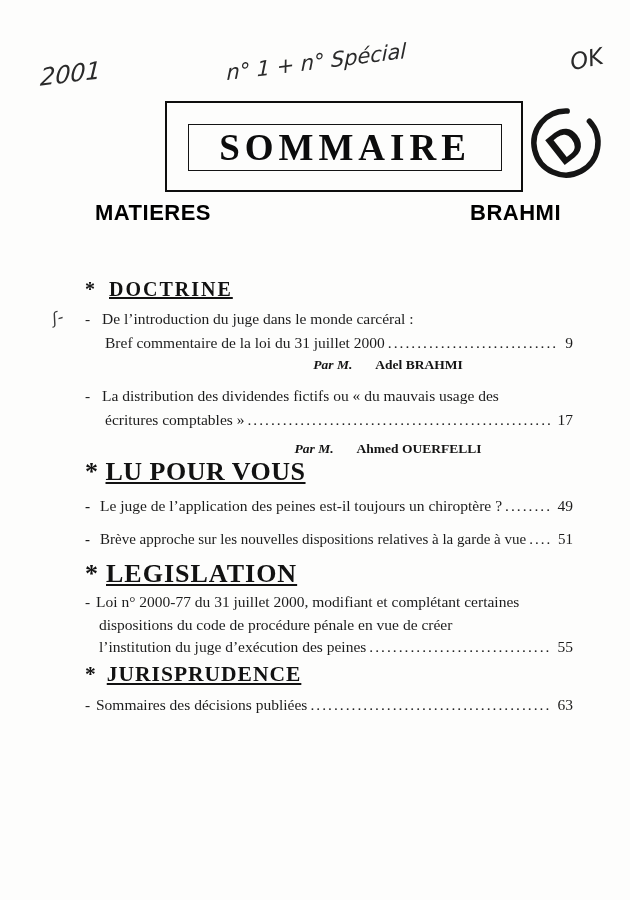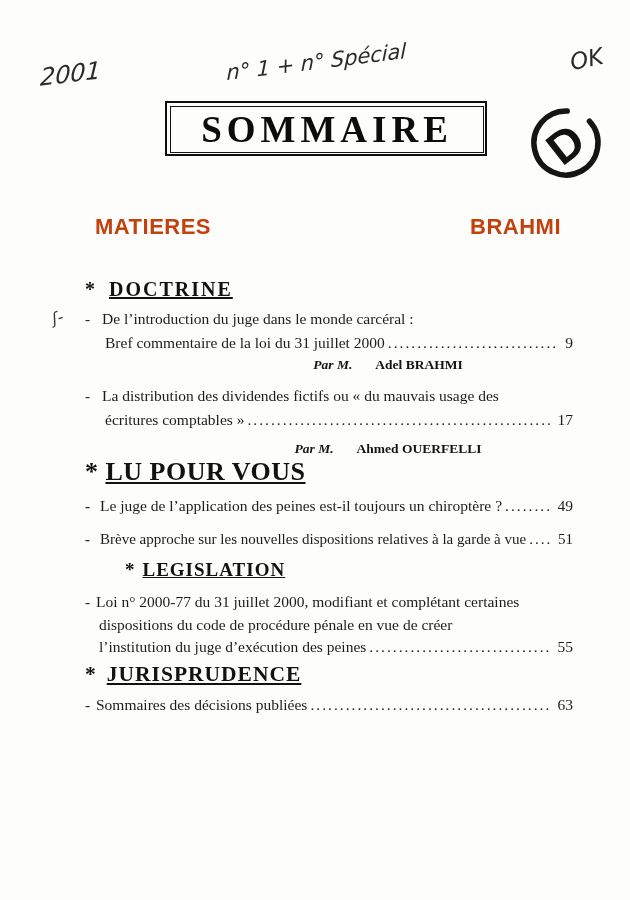--- a/index.html
+++ b/index.html
@@ -13,50 +13,50 @@
     position:absolute; font-family:"DejaVu Sans", sans-serif;
     font-style:italic; color:#2a2a2a; white-space:nowrap;
   }
   .hw-year  { left:40px; top:60px; font-size:24px; transform:rotate(-7deg) skewX(-10deg); }
   .hw-issue { left:226px; top:50px; font-size:21px; transform:rotate(-7deg) skewX(-8deg); }
   .hw-ok    { left:570px; top:46px; font-size:23px; transform:rotate(-12deg); }
   .hw-mark  { left:52px; top:308px; font-size:16px; transform:rotate(-14deg); color:#3a3a3a; }
   
   .title-box {
     position:absolute; left:165px; top:101px; width:312px; height:45px;
-    border:2.5px solid #0e0e0e; padding:3px; background:#fdfdfc;
+    border:2.5px solid #0e0e0e; padding:21px; background:#fdfdfc;
   }
   .title-inner {
     width:100%; height:100%; border:1.5px solid #141414;
     display:flex; align-items:center; justify-content:center;
   }
   .title-text {
     font-family:"Liberation Serif", serif; font-weight:bold;
     font-size:37px; letter-spacing:5px; color:#0c0c0c; line-height:1;
   }
   
   .stamp { position:absolute; left:528px; top:101px; }
   
   .col-head {
-    position:absolute; top:214px; font-family:"Liberation Sans", sans-serif;
-    font-weight:bold; font-size:22px; color:#c2410c; letter-spacing:0.5px;
+    position:absolute; top:200px; font-family:"Liberation Sans", sans-serif;
+    font-weight:bold; font-size:22px; color:#000000; letter-spacing:0.5px;
   }
   .col-matieres { left:95px; }
   .col-pages { left:470px; }
   
   .sec {
     position:absolute; left:85px; font-weight:bold; color:#121212;
     font-family:"Liberation Serif", serif; white-space:nowrap;text-decoration:underline;
   }
   .sec .ast { display:inline-block; }
   .sec-doctrine { top:278px; font-size:20px; letter-spacing:2px; }
   .sec-doctrine .ast { margin-right:12px; }
   .sec-lu    { top:457px; font-size:26px; letter-spacing:0.5px; }
   .sec-lu .ast { margin-right:7px; }
-  .sec-leg   { top:559px; font-size:19px; letter-spacing:1px;margin-left:40px; }
+  .sec-leg   { top:559px; font-size:26px; letter-spacing:1px; }
   .sec-leg .ast { margin-right:7px; }
   .sec-jur   { top:662px; font-size:21.5px; letter-spacing:1px; }
   .sec-jur .ast { margin-right:10px; }
   
   .row {
     position:absolute; left:85px; width:488px;
     display:flex; align-items:baseline;
     font-size:15.5px; color:#1c1c1c; white-space:nowrap;
   }
   .dash    { flex:none; width:17px; }

